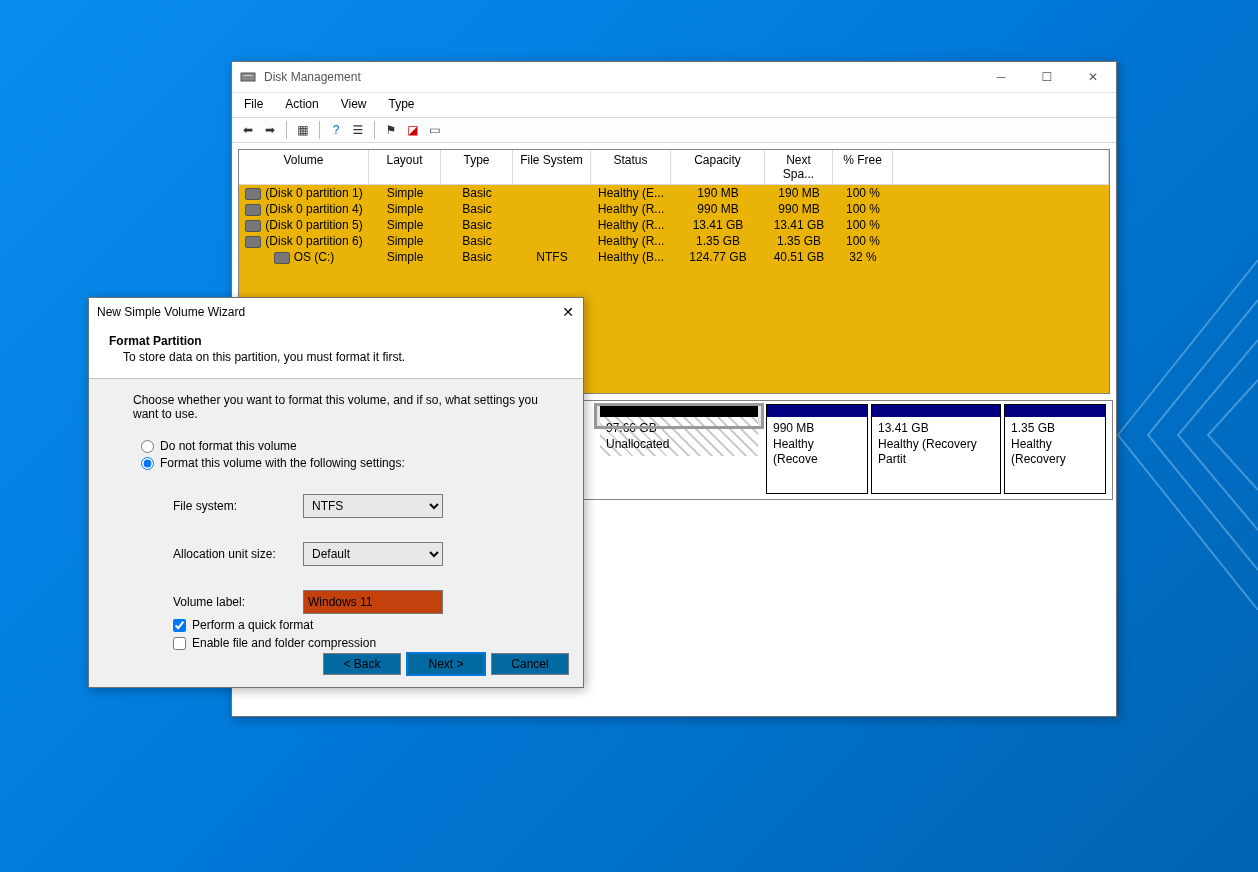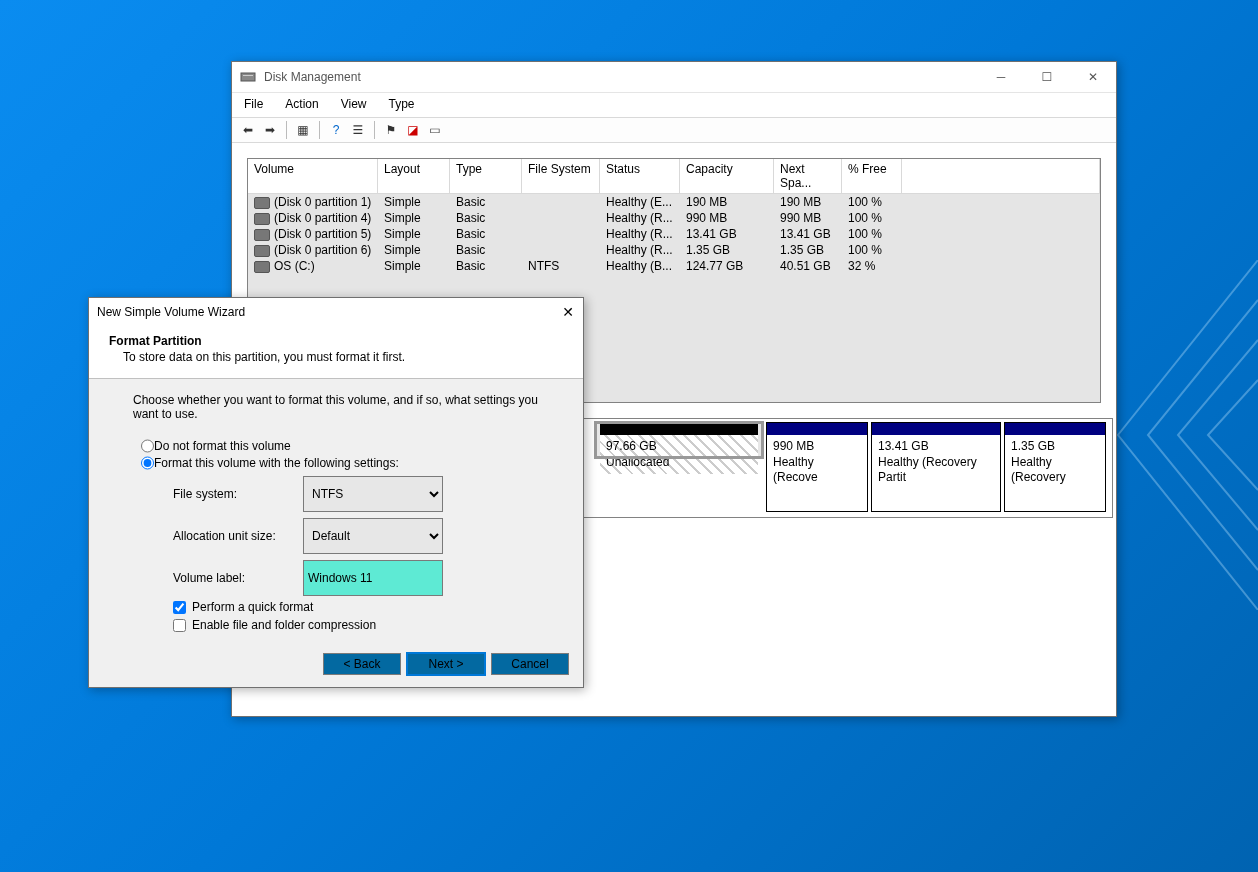--- a/index.html
+++ b/index.html
@@ -15,21 +15,21 @@
 
   
   #dm {left:231px;top:61px;width:884px;height:654px;}
   .menubar {display:flex;gap:14px;padding:2px 8px 4px;background:#fff;}
   .menubar span {padding:2px 4px;}
   .toolbar {display:flex;align-items:center;gap:2px;padding:2px 6px;border-top:1px solid #d9d9d9;border-bottom:1px solid #d9d9d9;background:#fdfdfd;}
   .tb-ic {width:20px;height:20px;display:flex;align-items:center;justify-content:center;color:#333;}
   .tb-sep {width:1px;height:18px;background:#bbb;margin:0 4px;}
 
   
-  .vol-table {border:1px solid #828282;margin:15px;background:#e5e5e5;}
+  .vol-table {border:1px solid #828282;margin:6px;background:#eab308;text-align:center;}
   .vt-head {display:flex;background:#fff;}
   .vt-head .col {background:#fff;border-right:1px solid #d9d9d9;border-bottom:1px solid #d9d9d9;padding:3px 6px;box-sizing:border-box;font-size:12px;}
   .vt-row {display:flex;}
   .vt-row .col {padding:1px 6px;box-sizing:border-box;white-space:nowrap;overflow:hidden;font-size:12px;}
   .col.c-vol{width:130px}.col.c-lay{width:72px}.col.c-typ{width:72px}.col.c-fs{width:78px}.col.c-stat{width:80px}.col.c-cap{width:94px}.col.c-free{width:68px}.col.c-pct{width:60px}.col.c-pad{flex:1}
   .disk-ic{display:inline-block;width:14px;height:10px;background:#777;border:1px solid #555;vertical-align:middle;margin-right:4px;border-radius:2px;}
 
   .vt-body-space{height:128px;}
 
   
@@ -46,26 +46,26 @@
   
   #wiz{left:88px;top:297px;width:494px;height:389px;background:#f0f0f0;}
   #wiz .titlebar{background:#fff;border-bottom:none;height:28px;}
   #wiz .titlebar .title{color:#000;padding-left:8px;}
   #wiz .close-x{width:30px;height:28px;display:flex;align-items:center;justify-content:center;font-size:14px;}
   .wiz-head{background:#fff;border-bottom:1px solid #c0c0c0;padding:8px 20px 14px;}
   .wiz-head h1{margin:0;font-size:12px;font-weight:bold;}
   .wiz-head p{margin:2px 0 0 14px;font-size:12px;}
   .wiz-body{padding:14px 28px 8px 44px;font-size:12px;}
   .intro{margin-bottom:18px;margin-left:0;}
-  .radio-row{display:flex;margin:3px 0 3px 8px;}
+  .radio-row{display:flex;align-items:center;gap:6px;margin:3px 0 3px 8px;}
   .radio-row input{margin:0;}
-  .frm{margin:6px 0 4px 40px;display:flex;align-items:center;}
+  .frm{margin:24px 0 4px 40px;display:flex;align-items:center;}
   .frm label{width:130px;}
-  .sel, .txt {width:140px;height:36px;border:1px solid #7a7a7a;background:#e7e7e7;font-family:inherit;font-size:12px;padding:0 4px;box-sizing:border-box;}
-  .txt{background:#5eead4;}
+  .sel, .txt {width:140px;height:24px;border:1px solid #7a7a7a;background:#e7e7e7;font-family:inherit;font-size:12px;padding:0 4px;box-sizing:border-box;}
+  .txt{background:#c2410c;}
   .chk-row{display:flex;align-items:center;gap:6px;margin:4px 0 2px 40px;}
   .chk-row input{margin:0;}
   .wiz-foot{position:absolute;bottom:12px;right:14px;display:flex;gap:6px;}
   .btn{width:78px;height:22px;border:1px solid #7a7a7a;background:#0369a1;font-family:inherit;font-size:12px;}
   .btn.default{border:1px solid #0078d7;outline:1px solid #0078d7;text-align:center;}
 
   
   .rays{position:absolute;right:0;top:260px;width:260px;height:350px;opacity:.35;pointer-events:none;}
 </style>
 </head>

